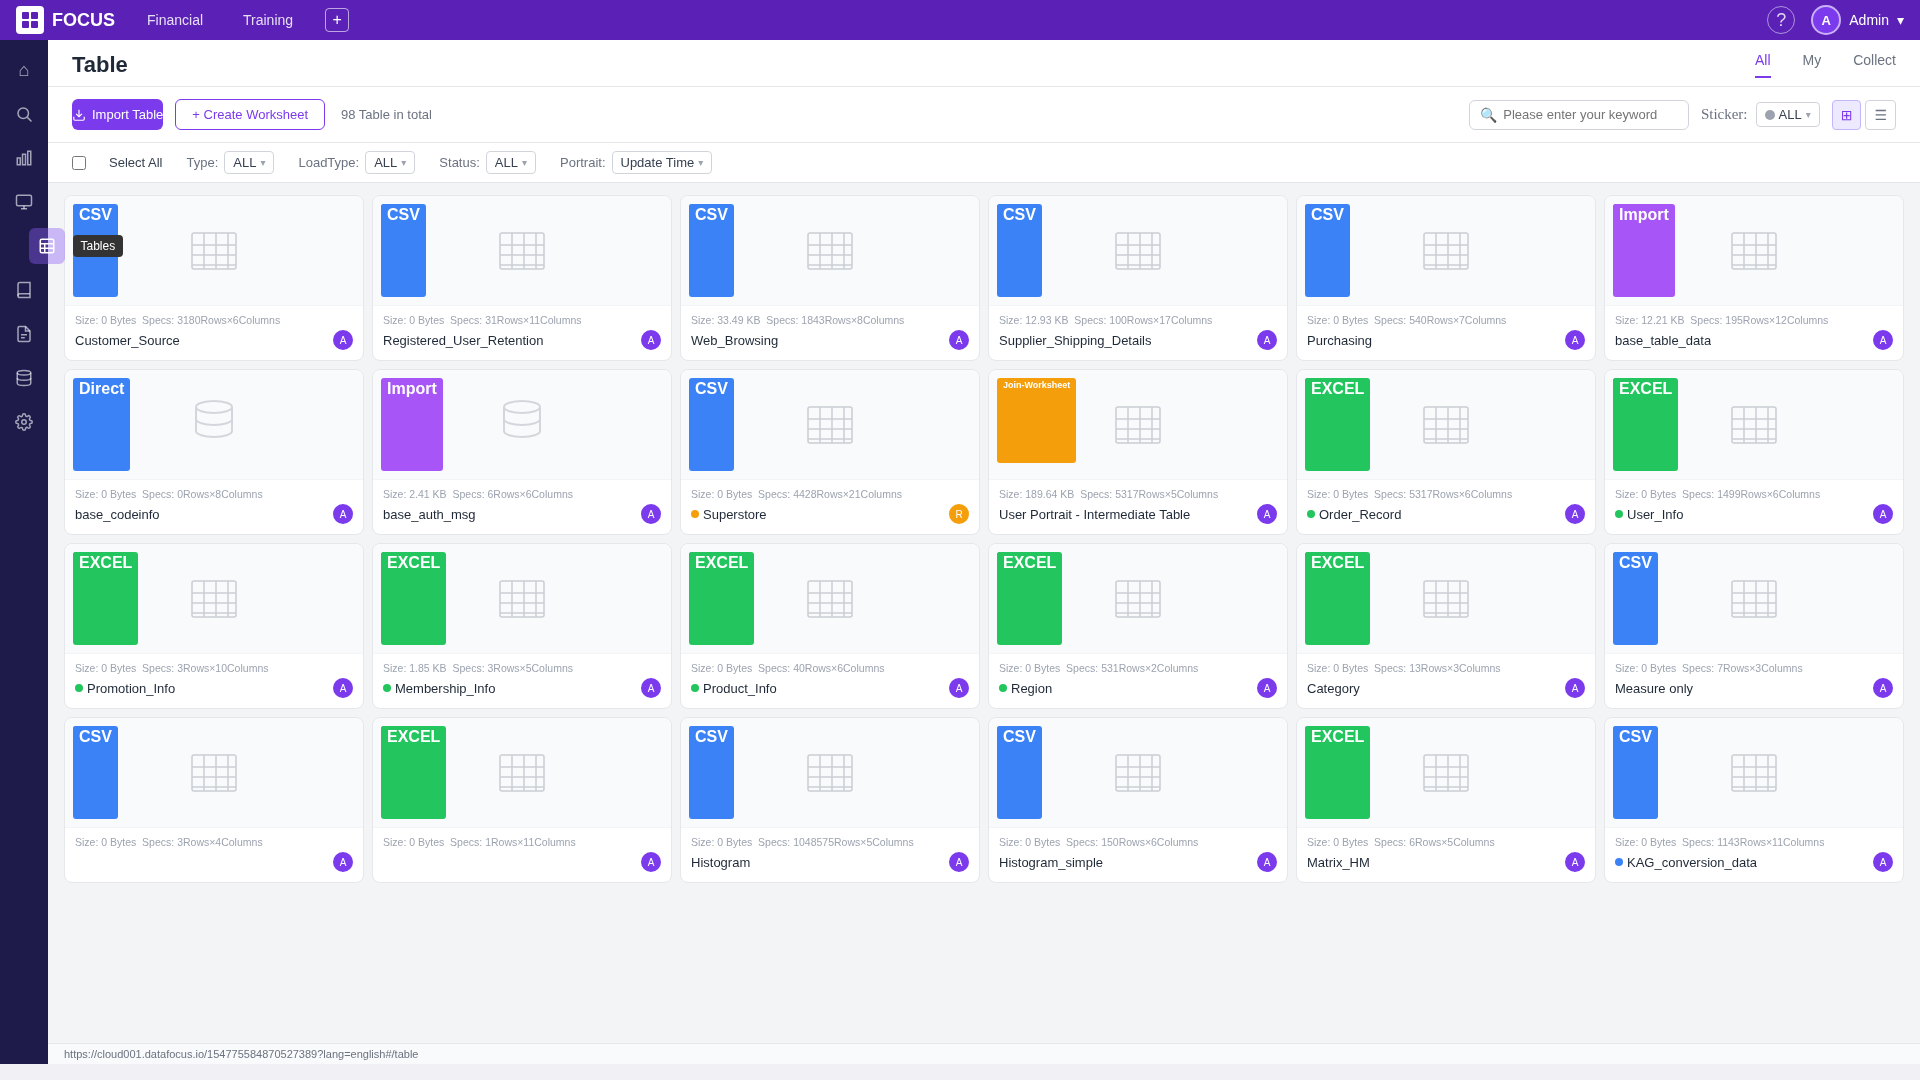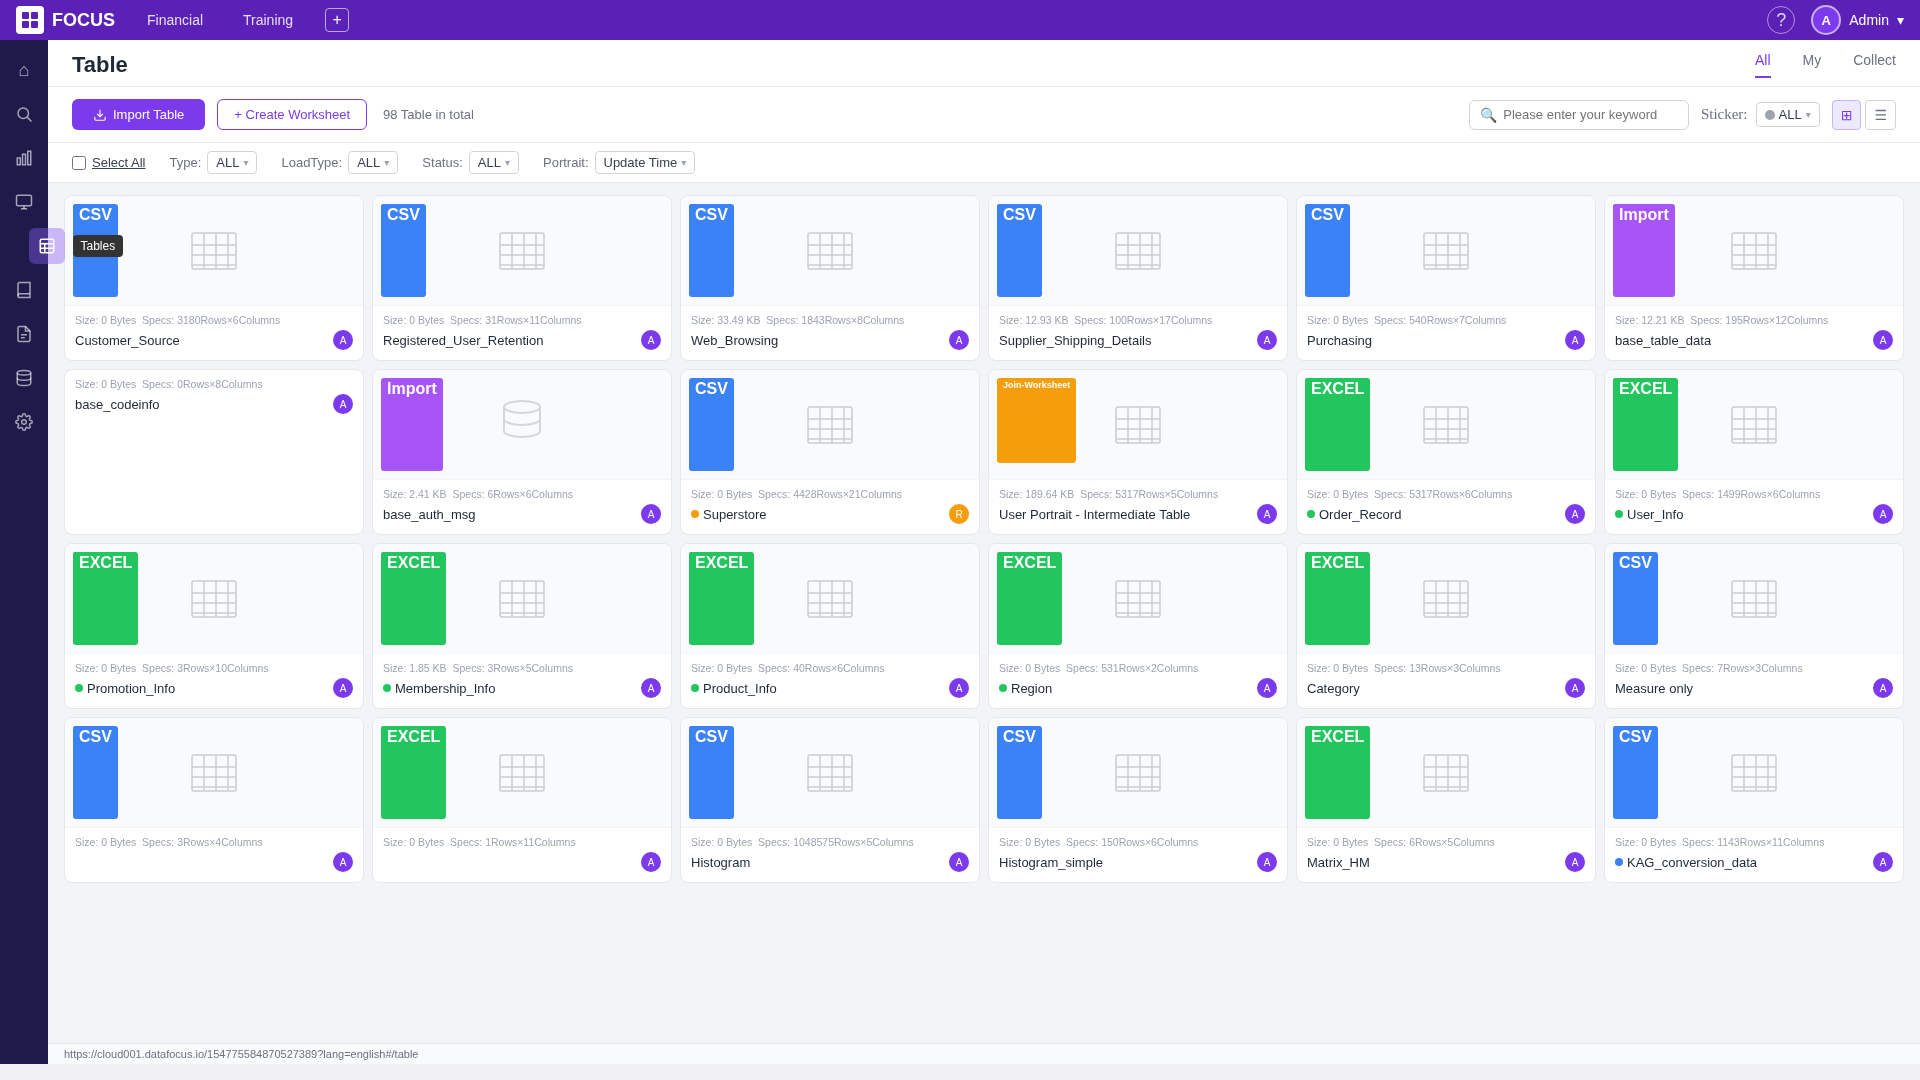--- a/index.html
+++ b/index.html
@@ -174,21 +174,21 @@
       padding: 12px 24px;
       display: flex;
       align-items: center;
       gap: 12px;
       border-bottom: 1px solid #e5e7eb;
     }
     .btn-primary {
       background: #7c3aed;
       color: white;
       border: none;
-      padding: 8px 21px;
+      padding: 8px 0;
       border-radius: 6px;
       font-size: 13px;
       cursor: pointer;
       display: flex;
       align-items: center;
       gap: 6px;
       font-weight: 500;
     }
     .btn-outline {
       background: white;
@@ -281,25 +281,24 @@
       padding: 8px 24px;
       display: flex;
       align-items: center;
       gap: 24px;
       border-bottom: 1px solid #e5e7eb;
       flex-wrap: nowrap;
     }
     .select-all {
       display: flex;
       align-items: center;
-      gap: 6px;
+      gap: 23px;
       font-size: 13px;
       color: #374151;
       cursor: pointer;
-      text-decoration: underline;
     }
     .filter-item {
       display: flex;
       align-items: center;
       gap: 6px;
       font-size: 13px;
       color: #374151;
     }
     .filter-item-label { color: #6b7280; }
     .filter-dropdown {
@@ -733,36 +732,45 @@
     </div>
     <div class="card-body">
       <div class="card-specs">Size: 12.21 KB&nbsp;&nbsp;Specs: 195Rows×12Columns</div>
       <div class="card-name-row">
         <span class="card-name">base_table_data</span>
         <span class="card-avatar">A</span>
       </div>
     </div>
   </div>
           <div class="card">
-    <div class="card-body">
-      <div class="card-specs">Size: 0 Bytes&nbsp;&nbsp;Specs: 0Rows×8Columns</div>
-      <div class="card-name-row">
-        <span class="card-name">base_codeinfo</span>
-        <span class="card-avatar">A</span>
-      </div>
-    </div>
-  </div>
-          <div class="card">
     <div class="card-thumb">
 
       <svg class="db-icon" viewBox="0 0 50 60" fill="none" stroke="#9ca3af" stroke-width="2">
         <ellipse cx="25" cy="12" rx="18" ry="6"></ellipse>
         <path d="M7 12v12c0 3.31 8.06 6 18 6s18-2.69 18-6V12"></path>
         <path d="M7 24v12c0 3.31 8.06 6 18 6s18-2.69 18-6V24"></path>
       </svg>
+      <span class="card-badge badge-direct" style="position:absolute;bottom:8px;left:8px;">Direct</span>
+    </div>
+    <div class="card-body">
+      <div class="card-specs">Size: 0 Bytes&nbsp;&nbsp;Specs: 0Rows×8Columns</div>
+      <div class="card-name-row">
+        <span class="card-name">base_codeinfo</span>
+        <span class="card-avatar">A</span>
+      </div>
+    </div>
+  </div>
+          <div class="card">
+    <div class="card-thumb">
+
+      <svg class="db-icon" viewBox="0 0 50 60" fill="none" stroke="#9ca3af" stroke-width="2">
+        <ellipse cx="25" cy="12" rx="18" ry="6"></ellipse>
+        <path d="M7 12v12c0 3.31 8.06 6 18 6s18-2.69 18-6V12"></path>
+        <path d="M7 24v12c0 3.31 8.06 6 18 6s18-2.69 18-6V24"></path>
+      </svg>
       <span class="card-badge badge-import" style="position:absolute;bottom:8px;left:8px;">Import</span>
     </div>
     <div class="card-body">
       <div class="card-specs">Size: 2.41 KB&nbsp;&nbsp;Specs: 6Rows×6Columns</div>
       <div class="card-name-row">
         <span class="card-name">base_auth_msg</span>
         <span class="card-avatar">A</span>
       </div>
     </div>
   </div>

